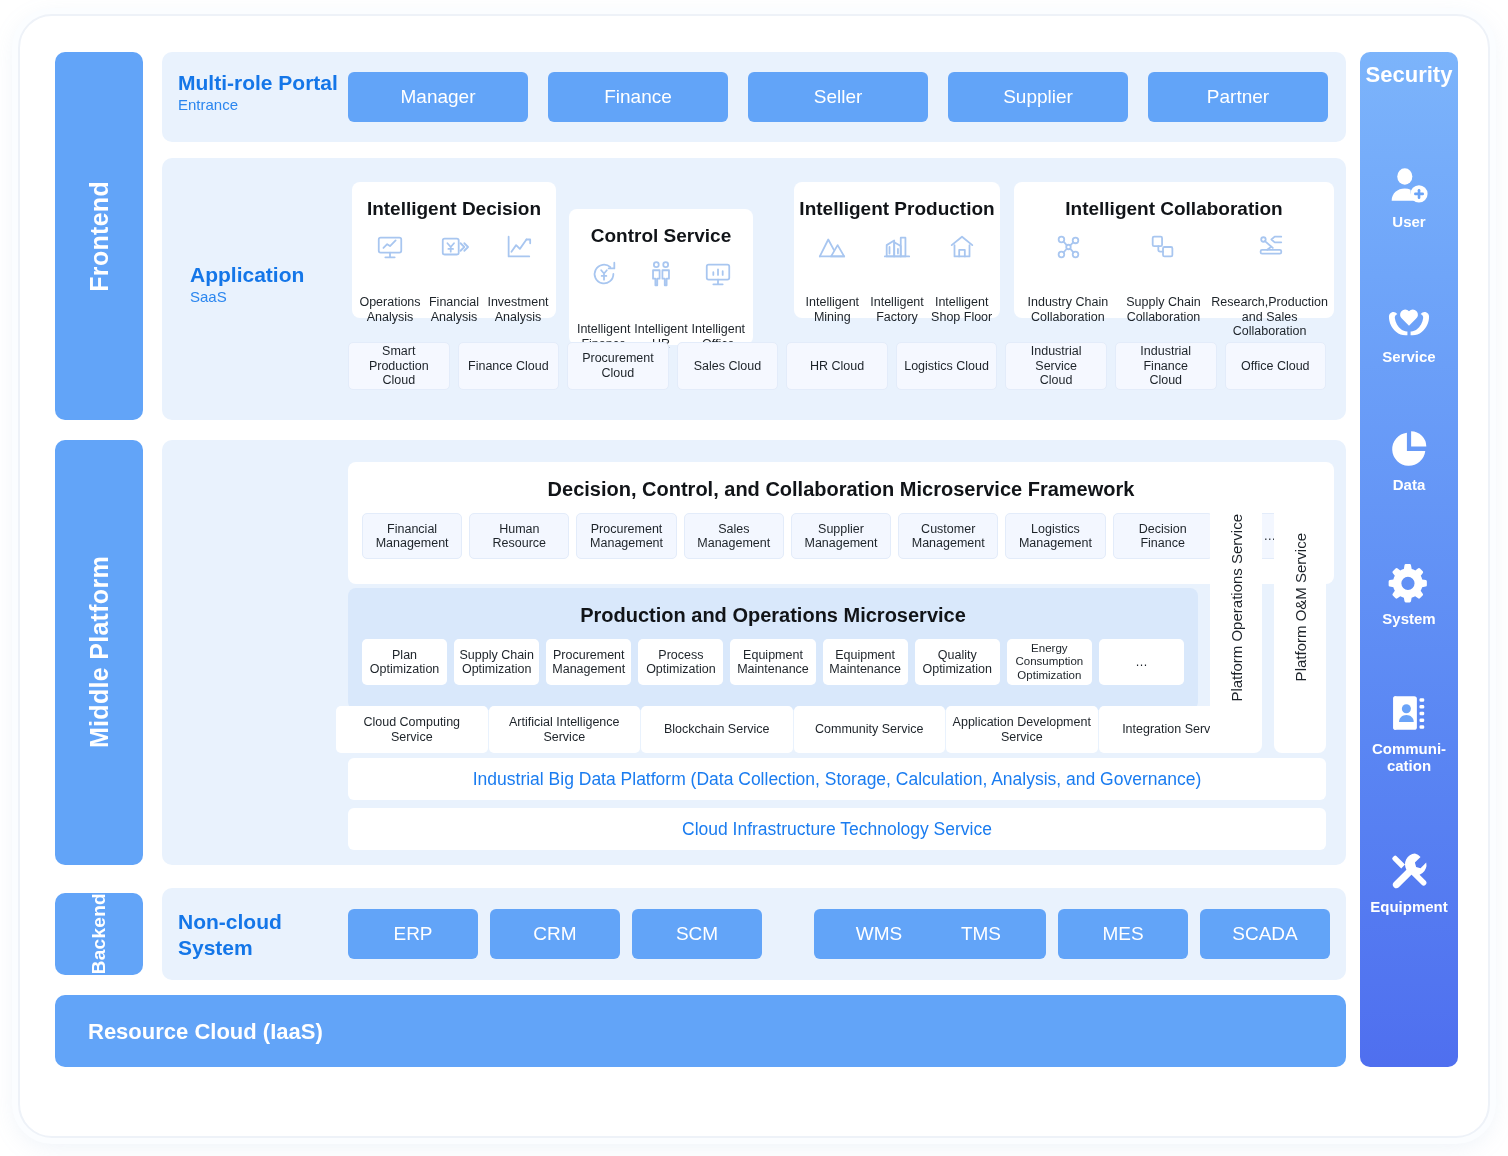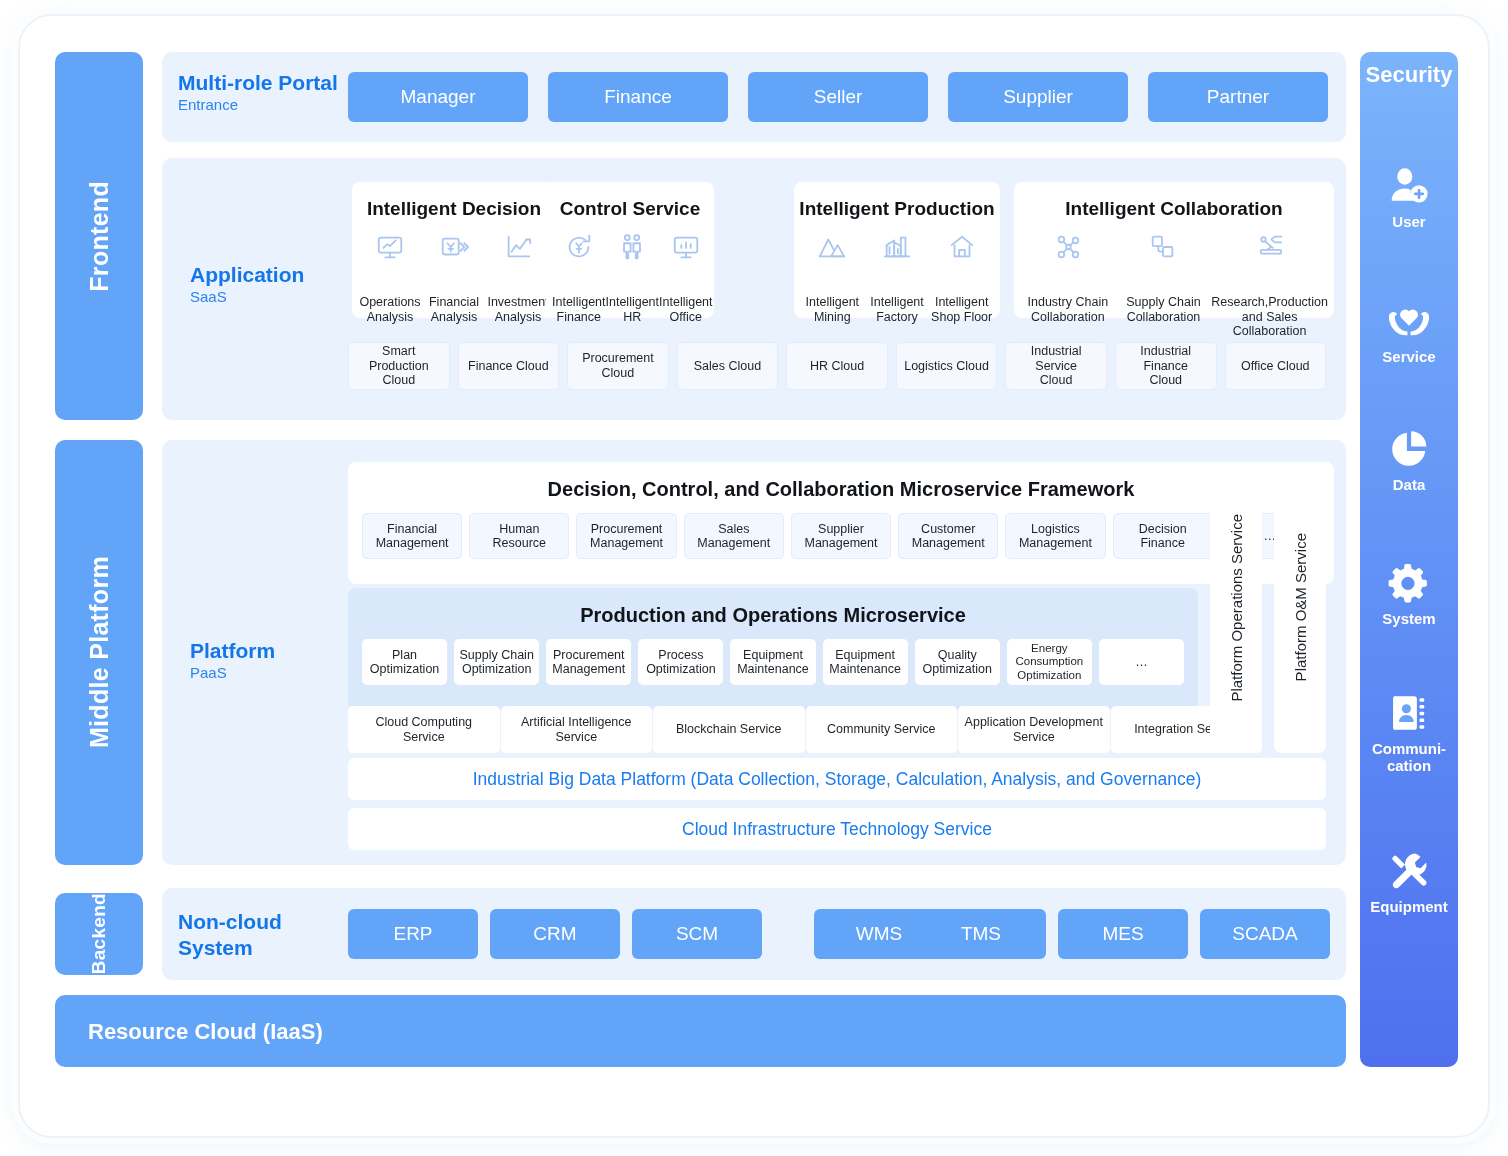--- a/index.html
+++ b/index.html
@@ -174,21 +174,21 @@
     height: 46px;
     background: #ffffff;
     border-radius: 5px;
     display: flex; align-items: center; justify-content: center;
     font-size: 12.5px; line-height: 1.14;
     text-align: center; color: #1d2329;
     white-space: pre-line; padding: 2px;
   }
   .svc-strip {
     position: absolute;
-    left: 348px; top: 706px; width: 914px; height: 47px;
+    left: 336px; top: 706px; width: 914px; height: 47px;
     display: flex; gap: 1px;
   }
   .svc-chip {
     flex: 1 1 0;
     background: #ffffff;
     border-radius: 5px;
     display: flex; align-items: center; justify-content: center;
     font-size: 12.5px; line-height: 1.16;
     text-align: center; color: #1d2329;
     white-space: pre-line; padding: 2px;
@@ -334,21 +334,21 @@
             <span class="glyph"><svg viewBox="0 0 32 32" width="100%" height="100%" fill="none" stroke="#a8c6f0" stroke-width="1.9" stroke-linecap="round" stroke-linejoin="round">
                 <path d="M6 5v21h22"></path>
                 <path d="M9 21l5-7 4 4 7-10"></path>
                 <path d="M25 8h4v4"></path>
               </svg></span>
             <span class="cap">Investment
 Analysis</span>
           </div>
         </div>
       </div>
-      <div class="app-card" style="left: 546px; width: 168px;">
+      <div class="app-card" style="left: 569px; width: 184px; margin-top: 27px;">
         <div class="app-card-title">Control Service</div>
         <div class="icon-row">
           <div class="icon-item">
             <span class="glyph"><svg viewBox="0 0 32 32" width="100%" height="100%" fill="none" stroke="#a8c6f0" stroke-width="1.9" stroke-linecap="round" stroke-linejoin="round">
                 <path d="M26 16a10 10 0 1 1-3.2-7.3"></path>
                 <path d="M27 4v6h-6"></path>
                 <path d="M13 12l3 3.5 3-3.5M16 15.5V22M13.5 18h5"></path>
               </svg></span>
             <span class="cap">Intelligent
 Finance</span>
@@ -456,24 +456,20 @@
       <div class="cloud-chip">HR Cloud</div>
       <div class="cloud-chip">Logistics Cloud</div>
       <div class="cloud-chip">Industrial Service
 Cloud</div>
       <div class="cloud-chip">Industrial Finance
 Cloud</div>
       <div class="cloud-chip">Office Cloud</div>
     </div>
 
   <div class="panel-lite" id="plat-panel"></div>
-  <div class="sect-label" id="plat-label">
-    <span class="t1">Platform</span>
-    <span class="t2">PaaS</span>
-  </div>
 
   <div id="ms-frame">
     <div class="frame-title">Decision, Control, and Collaboration Microservice Framework</div>
     <div class="chip-row" id="ms-chips">
         <div class="ms-chip">Financial
 Management</div>
         <div class="ms-chip">Human
 Resource</div>
         <div class="ms-chip">Procurement
 Management</div>

